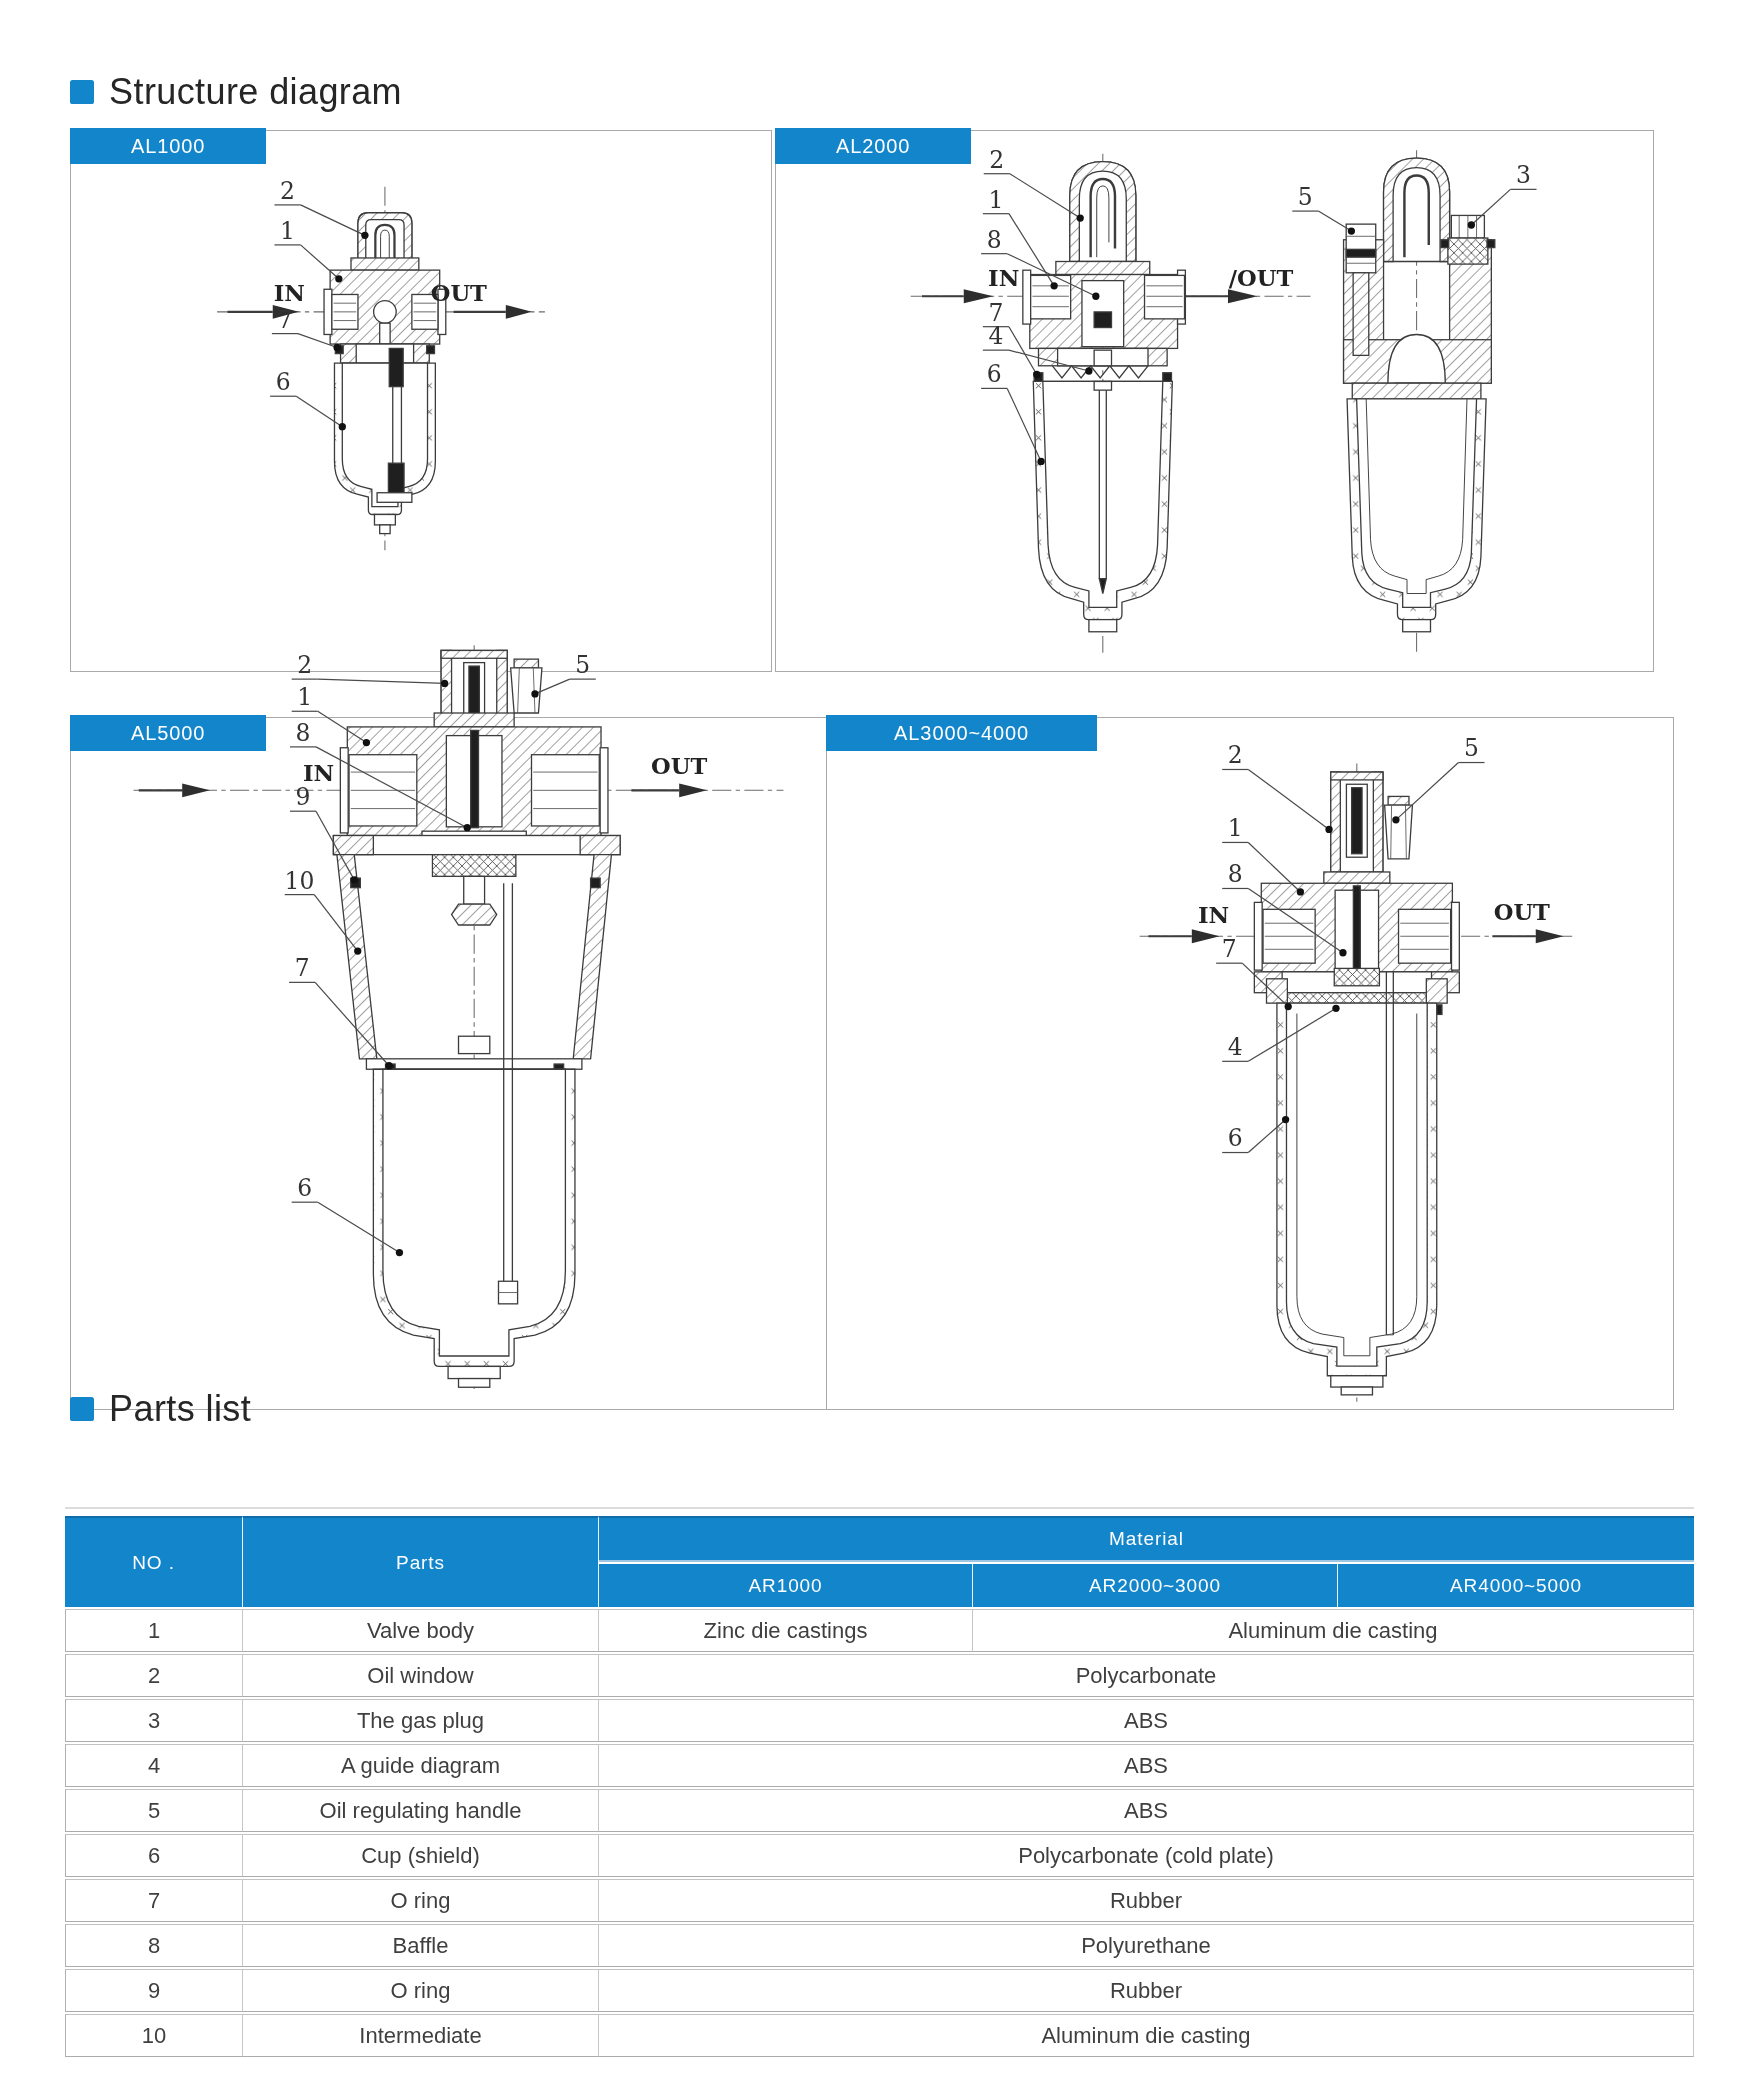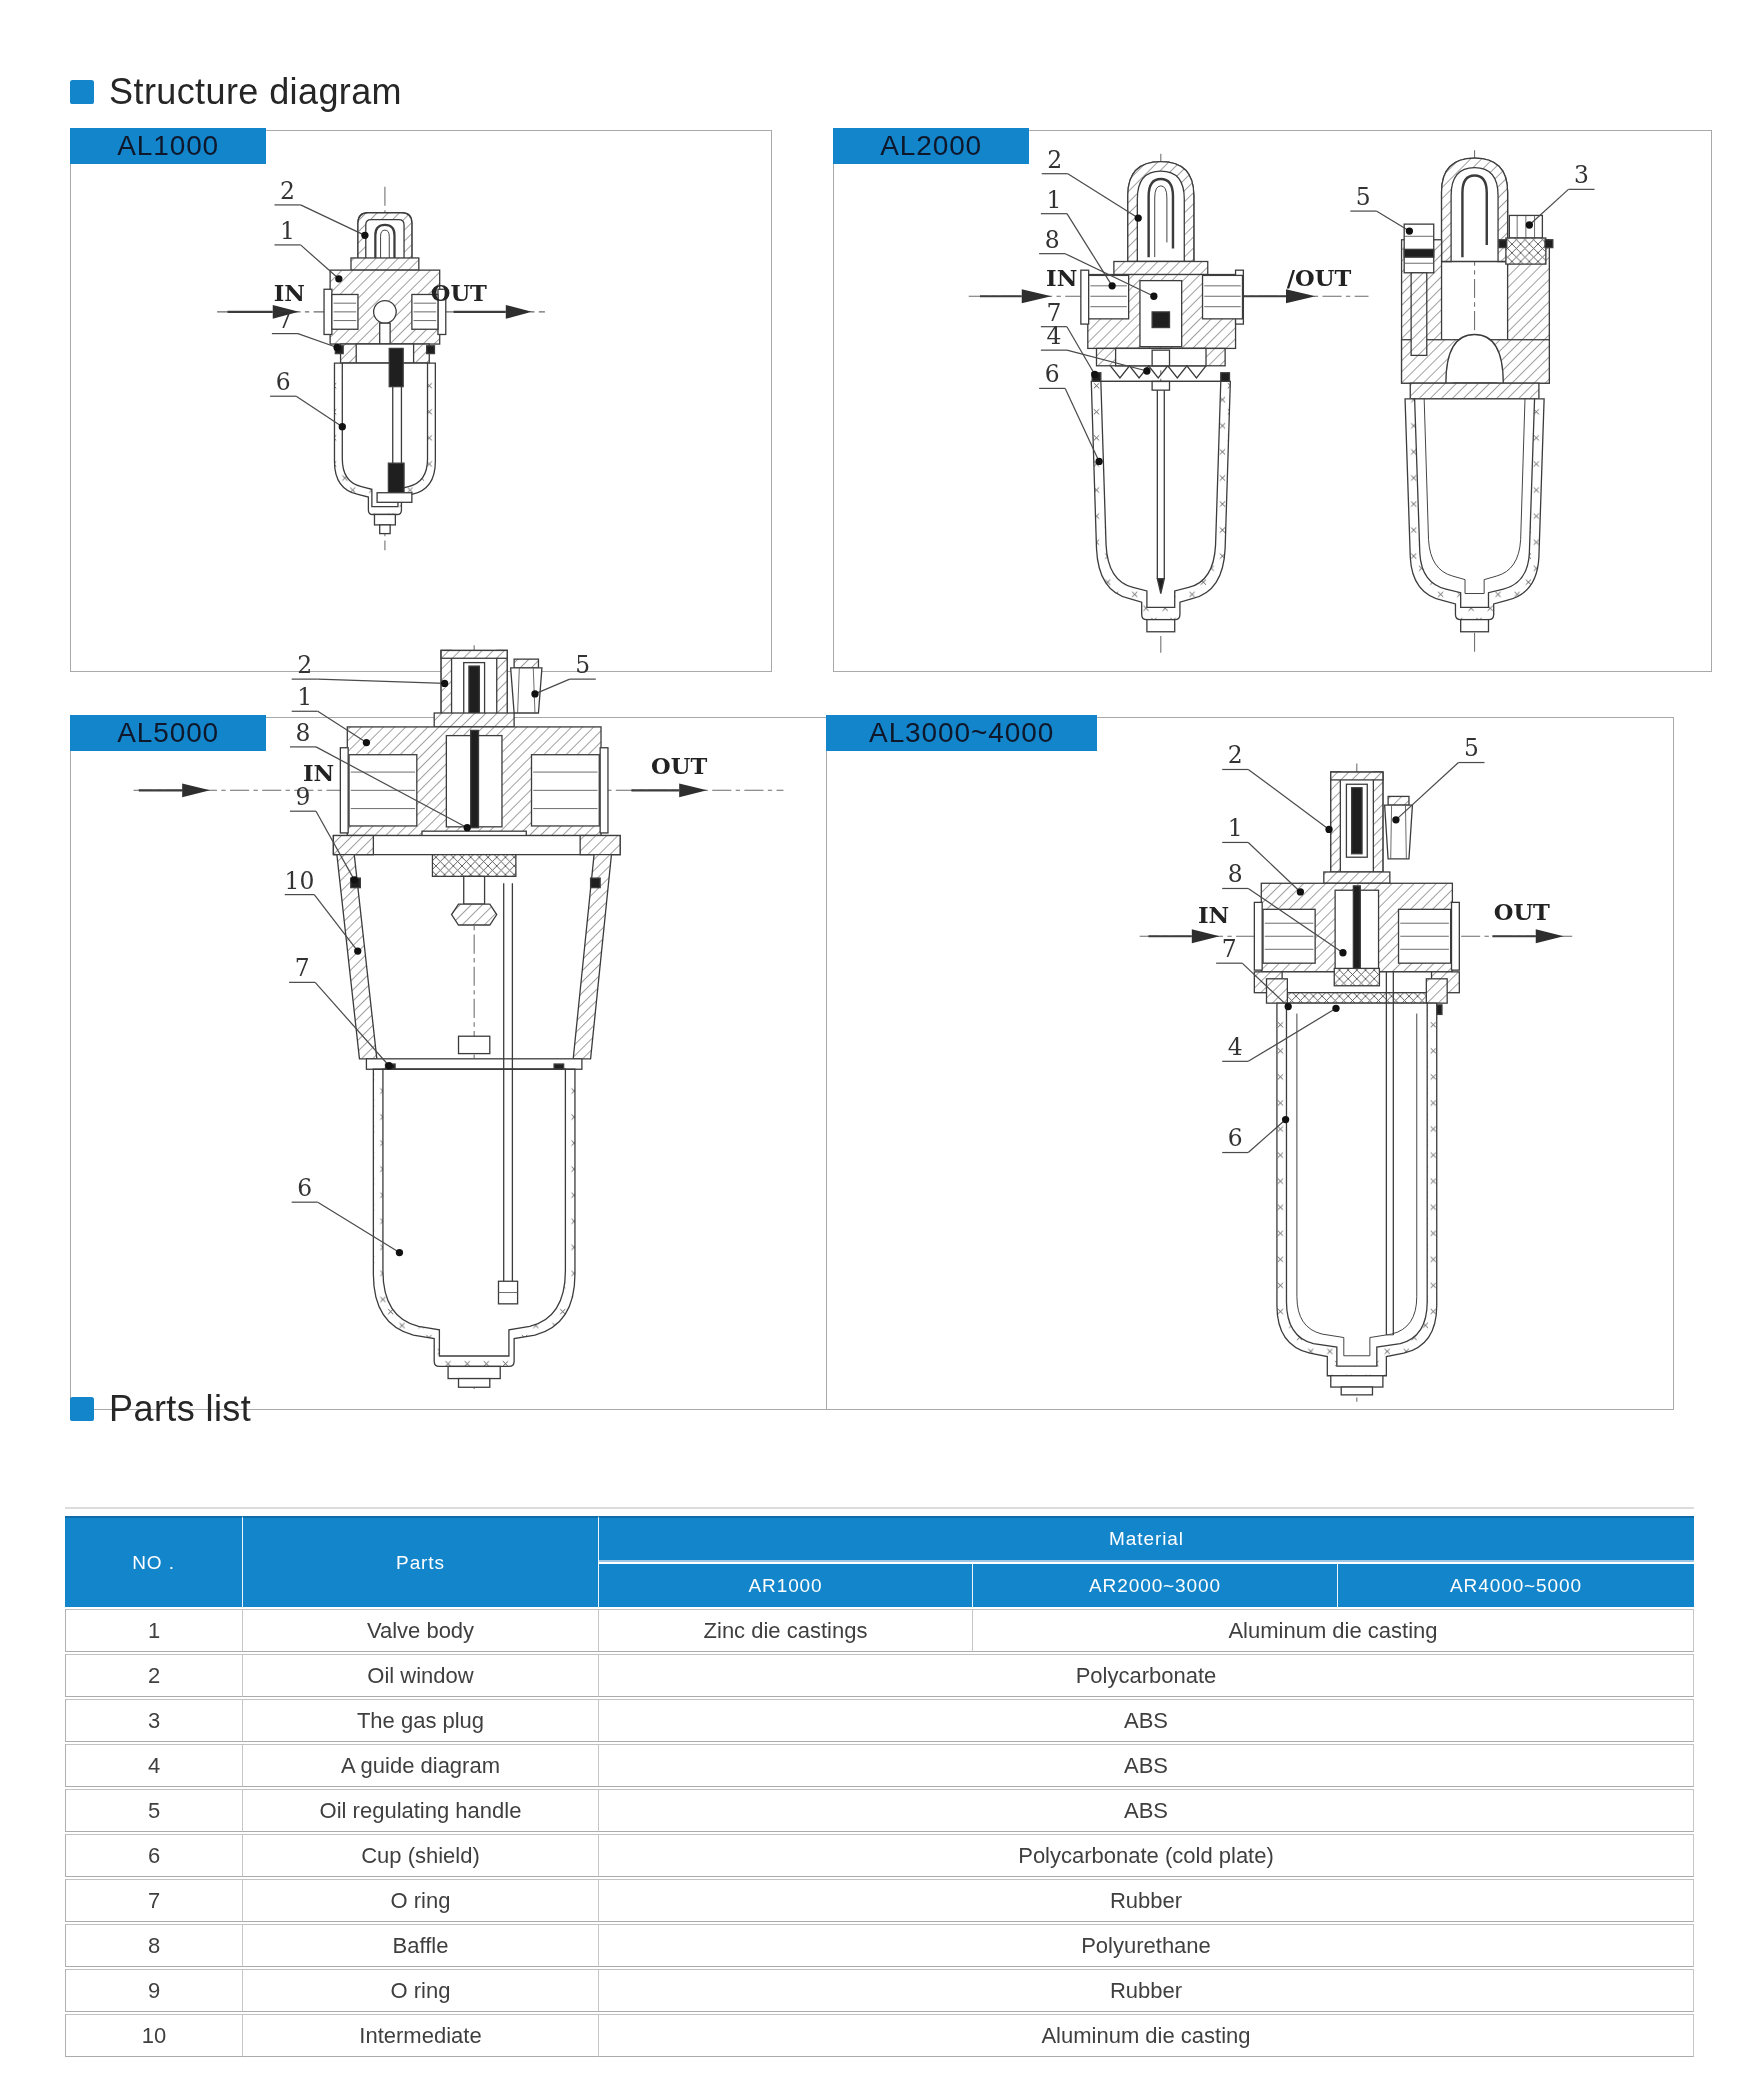--- a/index.html
+++ b/index.html
@@ -2,22 +2,22 @@
 <html style="font-size:14px"><head>
 <meta charset="utf-8">
 <style>
   html,body{margin:0;padding:0;background:#fff;}
   .page{position:relative;width:1738px;height:2098px;background:#fff;
         font-family:"Liberation Sans",sans-serif;overflow:hidden;}
   .heading{position:absolute;display:flex;align-items:center;gap:15.6px;}
   .heading .bullet{width:23.5px;height:23.5px;background:#1385cb;border-radius:2.6px;}
   .heading .htext{font-size:36px;font-weight:normal;color:#262626;letter-spacing:0.4px;}
   .panel{position:absolute;border:0.9px solid #a9a9a9;background:#fff;overflow:visible;}
-  .tab{position:absolute;top:-2.6px;left:-0.9px;height:36px;background:#1385cb;color:#0f172a;
-       display:flex;align-items:center;justify-content:center;font-size:28px;letter-spacing:0.9px;}
+  .tab{position:absolute;top:-2.6px;left:-0.9px;height:36px;background:#1385cb;color:#ffffff;
+       display:flex;align-items:center;justify-content:center;font-size:20px;letter-spacing:0.9px;}
   .dsvg{position:absolute;left:0;top:0;}
   
   .draw *{stroke:#3c3c3c;stroke-width:1.5px;}
   .draw .thr{stroke-width:1px;stroke:#555;}
   .draw .cl{stroke:#6b6b6b;stroke-width:1.2px;stroke-dasharray:22 5 5 5;}
   .draw .ah{fill:#2e2e2e;stroke:none;}
   .blk{fill:#1f1f1f;}
   .co line{stroke:#4a4a4a;stroke-width:1.4px;}
   .co circle{fill:#111;stroke:none;}
   .co text{font-family:"DejaVu Serif",serif;font-size:27px;fill:#333;text-anchor:middle;}
@@ -141,21 +141,21 @@
         <text x="244" y="298">6</text>
         <line x1="229" y1="305" x2="259" y2="305"></line>
           <line x1="259" y1="305" x2="312" y2="340"></line>
           <circle cx="312" cy="340" r="4.2"></circle>
         <text class="flow" x="251" y="196">IN</text>
         <text class="flow" x="446" y="196">OUT</text>
       </g>
     </svg>
   </div>
 
-  <div class="panel" style="left:833px;top:130px;width:877px;height:540px;">
+  <div class="panel" style="left:775px;top:130px;width:877px;height:540px;">
     <div class="tab" style="width:196px;">AL2000</div>
     <svg class="dsvg" width="877" height="540" viewBox="0 0 1009 621">
       <g class="draw">
         <line class="cl" x1="376" y1="26" x2="376" y2="600"></line>
         <line class="cl" x1="155" y1="190" x2="615" y2="190"></line>
 
         <g>
           <path d="M338,150 V74 Q338,35 376,35 Q414,35 414,74 V150 Z" fill="#fff"></path>
           <path d="M338,150 V74 Q338,35 376,35 Q414,35 414,74 V150 H403 V78 Q403,46 376,46 Q349,46 349,78 V150 Z" fill="url(#h)"></path>
           <path d="M362,145 V75 Q362,55 376,55 Q390,55 390,75 V135" fill="none" style="stroke-width:2.8px"></path>

